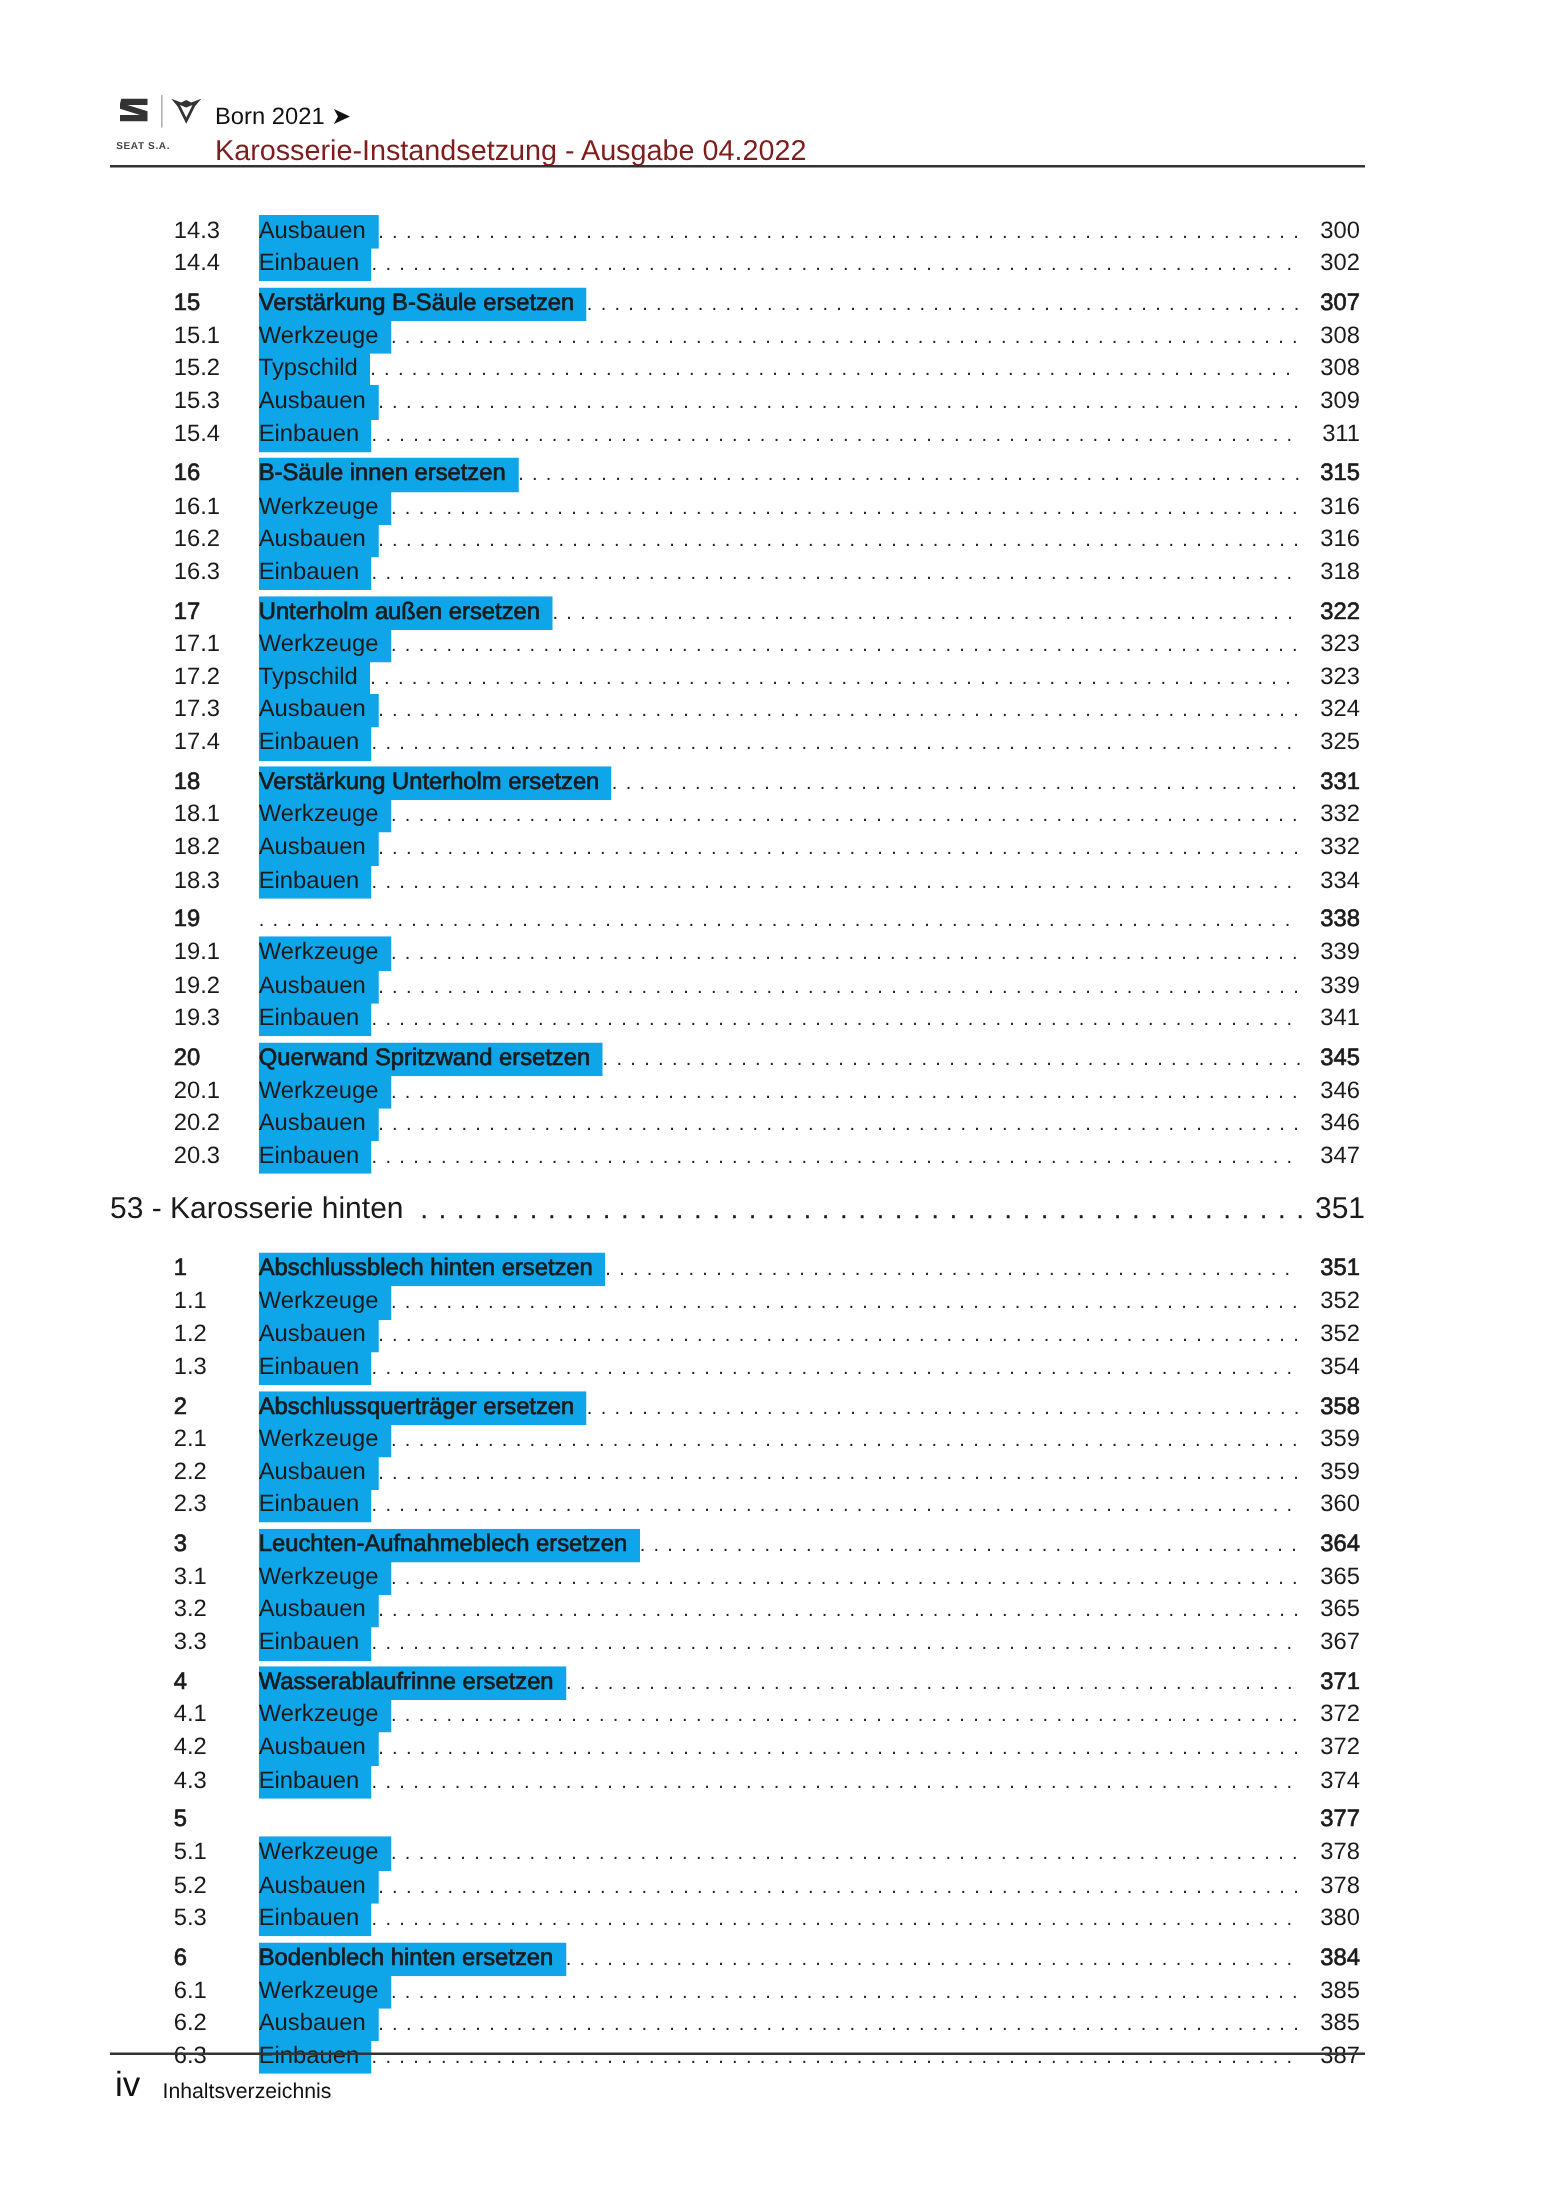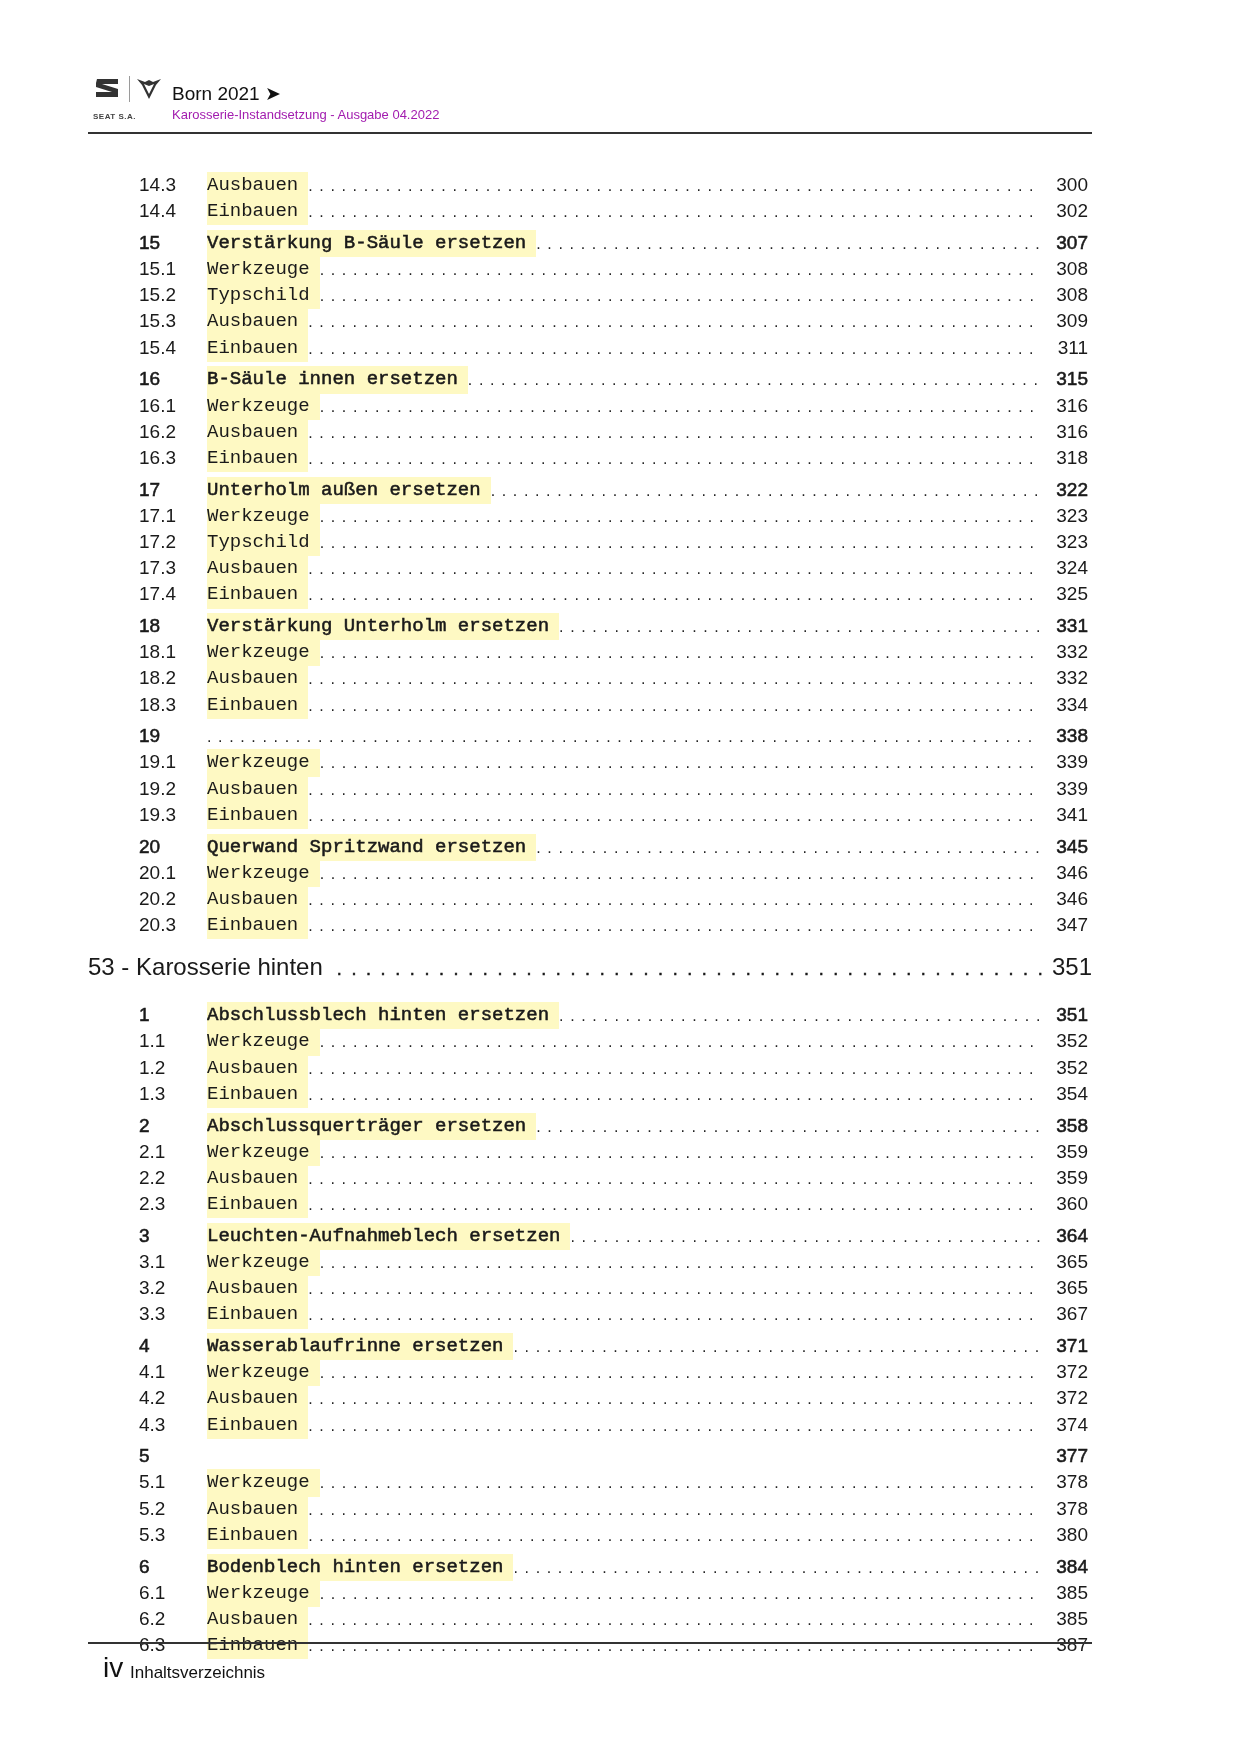--- a/index.html
+++ b/index.html
@@ -5,44 +5,44 @@
   html, body { margin: 0; padding: 0; background: #ffffff; }
   body { width: 1240px; height: 1753px; position: relative; overflow: hidden;
          font-family: "Liberation Sans", "DejaVu Sans", sans-serif; color: #1a1a1a; }
   .header { position: absolute; left: 88px; top: 70px; width: 1004px; height: 64px; }
   .logo { position: absolute; left: 0; top: 0; width: 78px; height: 60px; }
   .logo .seat-s { position: absolute; left: 6px; top: 8px; }
   .logo .divider { position: absolute; left: 41px; top: 6px; width: 1px; height: 26px; background: #9a9a9a; }
   .logo .cupra { position: absolute; left: 48px; top: 7px; }
   .logo .seat-sa { position: absolute; left: 0; top: 42px; width: 78px; font-size: 8px; font-weight: bold; color: #444; letter-spacing: 0.5px; text-align: left; padding-left: 5px; }
   .hdr-line1 { position: absolute; left: 84px; top: 12px; font-size: 19px; color: #111; white-space: nowrap; }
-  .hdr-line2 { position: absolute; left: 84px; top: 37px; font-size: 13px; color: #a21caf; white-space: nowrap; }
+  .hdr-line2 { position: absolute; left: 84px; top: 37px; font-size: 23px; color: #7f1d1d; white-space: nowrap; }
   .hdr-rule { position: absolute; left: 0; top: 62px; width: 1004px; height: 2px; background: #333; }
 
   .toc { position: absolute; left: 88px; top: 172px; width: 1004px; }
   .row { position: relative; height: 26.2px; line-height: 26.2px; font-size: 19px; white-space: nowrap; }
   .row.section { margin-top: 5.5px; }
   .row.section .num, .row.section .title, .row.section .page { font-weight: normal; -webkit-text-stroke: 0.55px #1a1a1a; }
   .row .num { position: absolute; left: 51px; top: 0; }
   .row .title-wrap { position: absolute; left: 119px; right: 52px; top: 0; display: flex; overflow: hidden; }
-  .row .title { flex: 0 0 auto; padding-right: 10px; background: #fef9c3; font-family: Liberation Mono, monospace; }
+  .row .title { flex: 0 0 auto; padding-right: 10px; background: #0ea5e9; }
   .row .leader { flex: 1 1 auto; overflow: hidden; letter-spacing: 0; color: #222; }
   .row .leader::before { content: ". . . . . . . . . . . . . . . . . . . . . . . . . . . . . . . . . . . . . . . . . . . . . . . . . . . . . . . . . . . . . . . . . . . . . . . . . . . . . . . . . . . . . . . . . . . . . . . . . . . . . . . . . . . . . . . . . . . . . . . . ."; font-size: 16px; letter-spacing: 1.1px; }
   .row .page { position: absolute; right: 4px; top: 0; text-align: right; }
 
   .chapter { position: relative; height: 34px; line-height: 34px; font-size: 24px; margin-top: 12px; margin-bottom: 18px; white-space: nowrap; }
   .chapter .title-wrap { position: absolute; left: 0; right: 40px; top: 0; display: flex; overflow: hidden; }
   .chapter .title { flex: 0 0 auto; padding-right: 14px; }
   .chapter .leader { flex: 1 1 auto; overflow: hidden; }
   .chapter .leader::before { content: ". . . . . . . . . . . . . . . . . . . . . . . . . . . . . . . . . . . . . . . . . . . . . . . . . . . . . . . . . . . . . . . . . . . . . . . . . . . . . . . . . . . . . . . . . . . . . . ."; font-size: 18px; letter-spacing: 2.3px; -webkit-text-stroke: 0.5px #1a1a1a; }
   .chapter .page { position: absolute; right: 0; top: 0; }
 
   .footer { position: absolute; left: 88px; top: 1642px; width: 1004px; }
   .footer .rule { width: 1004px; height: 2px; background: #333; }
-  .footer .pageno { position: absolute; left: 15px; top: 10px; font-size: 28px; color: #111; }
+  .footer .pageno { position: absolute; left: 4px; top: 10px; font-size: 28px; color: #111; }
   .footer .label { position: absolute; left: 42px; top: 21px; font-size: 17px; color: #111; }
 </style>
 </head>
 <body>
 
 <div class="header">
   <div class="logo">
     <svg class="seat-s" width="26" height="20" viewBox="0 0 26 20">
       <path d="M3 1 H24 V6 H8 L24 11 V19 H2 V14 H18 L2 9 V5 Z" fill="#333"></path>
     </svg>

